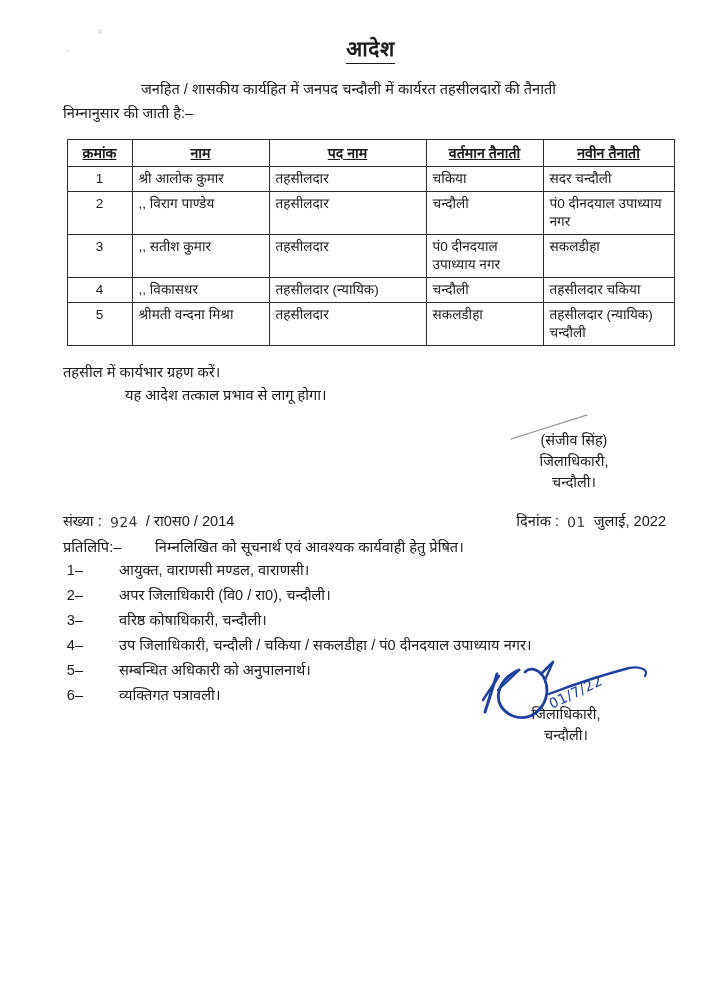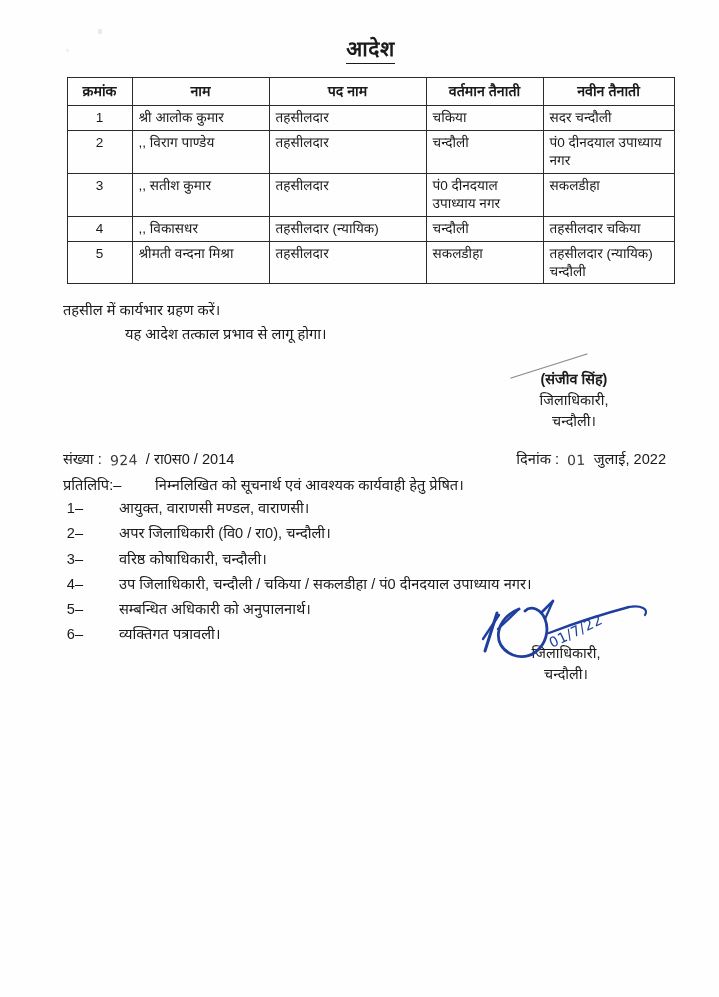--- a/index.html
+++ b/index.html
@@ -78,20 +78,21 @@
     padding: 3px 6px;
     vertical-align: top;
     line-height: 1.32;
     font-weight: normal;
   }
   table.order-table th {
     text-align: center;
     font-weight: bold;
     font-size: 14.2px;
     padding: 4px 4px;
+    text-decoration: underline;
   }
   .c-sno   { width: 56px;  text-align: center; }
   .c-name  { width: 128px; }
   .c-post  { width: 148px; }
   .c-cur   { width: 108px; }
   .c-new   { width: 122px; }
   td.c-sno { text-align: center; font-weight: bold; }
   td.c-name { }
   .rowpad td { padding-bottom: 14px; }
   .rowpad2 td { padding-bottom: 18px; }
@@ -103,21 +104,21 @@
   
   .sign-block-1 {
     position: relative;
     margin: 22px 0 0 0;
     text-align: center;
     width: 250px;
     margin-left: 438px;
     font-size: 14.4px;
     line-height: 1.45;
   }
-  .sign-block-1 .nm { font-weight: bold; text-align: center; }
+  .sign-block-1 .nm { font-weight: normal; text-align: center; }
   .pen-stroke {
     position: absolute;
     left: 60px; top: -16px;
     width: 82px; height: 26px;
     pointer-events: none;
   }
   .pen-stroke svg { display: block; }
 
   
   .office-wrap {
@@ -214,20 +215,24 @@
 
   <div class="speck a"></div>
   <div class="speck b"></div>
 
   <div class="doc">
 
     <div class="title-wrap">
       <span class="title">आदेश</span>
     </div>
 
+    <div class="body-block">
+      <div class="indent">जनहित / शासकीय कार्यहित में जनपद चन्दौली में कार्यरत तहसीलदारों की तैनाती</div>
+      <div>निम्नानुसार की जाती है:–</div>
+    </div>
 
     <div class="table-wrap">
       <table class="order-table">
         <thead>
           <tr>
             <th class="c-sno">क्रमांक</th>
             <th class="c-name">नाम</th>
             <th class="c-post">पद नाम</th>
             <th class="c-cur">वर्तमान तैनाती</th>
             <th class="c-new">नवीन तैनाती</th>

